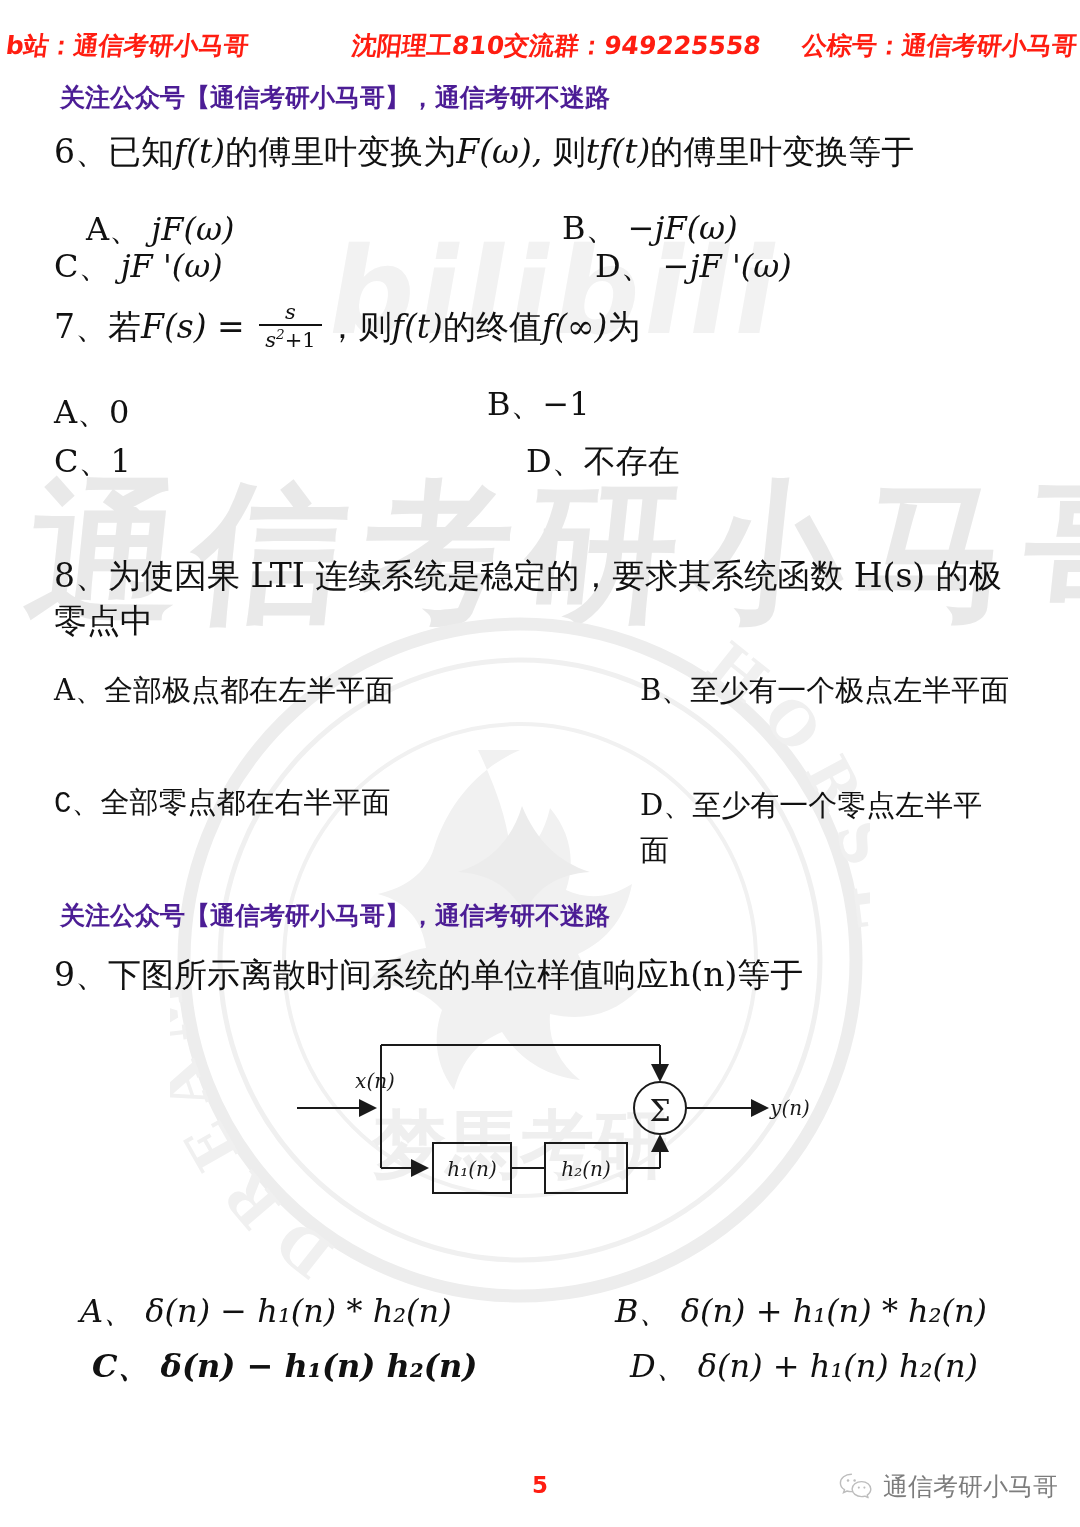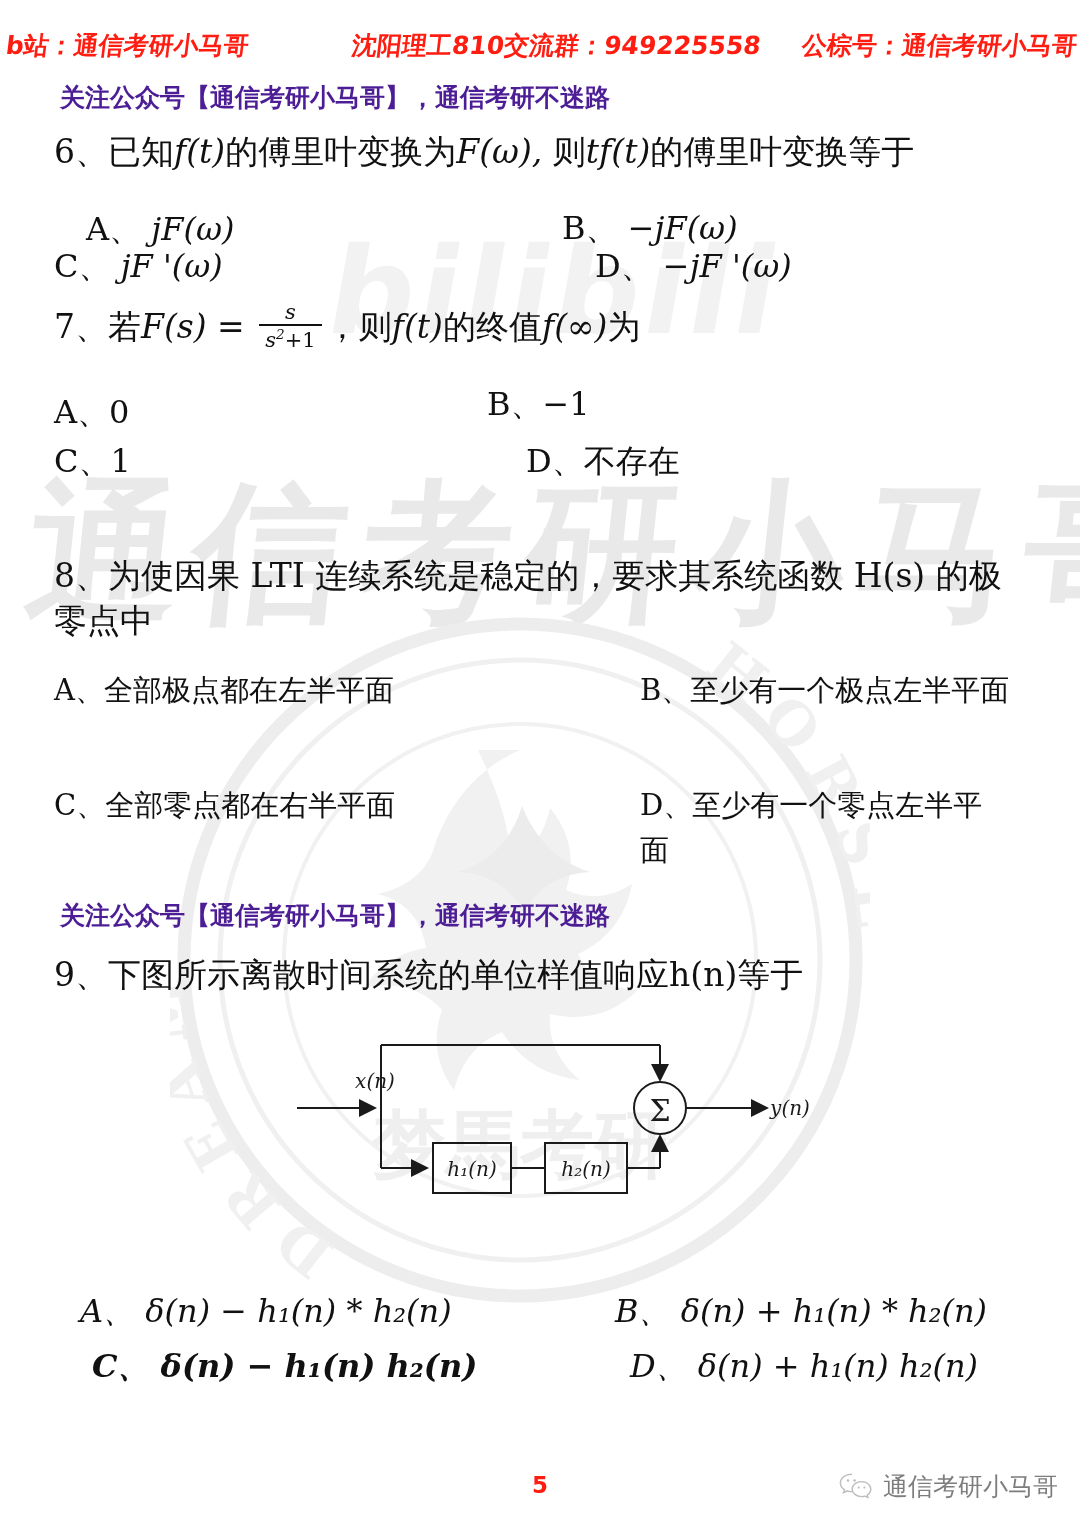--- a/index.html
+++ b/index.html
@@ -288,21 +288,21 @@
     <div class="qline wrap" style="top:554px; width:970px;">
       <span>8、</span><span>为使因果 LTI 连续系统是稳定的，要求其系统函数 H(s) 的极零点中</span>
     </div>
 
     <div class="opt cn" style="left:54px; top:668px; width:560px; white-space:normal; line-height:1.55;">
       <span>A、</span><span>全部极点都在左半平面</span>
     </div>
     <div class="opt cn" style="left:640px; top:668px; width:370px; white-space:normal; line-height:1.55;">
       <span>B、</span><span>至少有一个极点左半平面</span>
     </div>
-    <div class="opt cn" style="left:54px; top:783px; width:560px; white-space:normal; line-height:1.55;">
+    <div class="opt cn" style="left:54px; top:783px; width:560px; white-space:normal; line-height:1.55;font-family:Liberation Mono, monospace;">
       <span>C、</span><span>全部零点都在右半平面</span>
     </div>
     <div class="opt cn" style="left:640px; top:783px; width:370px; white-space:normal; line-height:1.55;">
       <span>D、</span><span>至少有一个零点左半平面</span>
     </div>
 
     <div class="promo" style="top:899px;">关注公众号【通信考研小马哥】，通信考研不迷路</div>
 
     <div class="qline" style="top:953px;">
       <span>9、</span><span>下图所示离散时间系统的单位样值响应h(n)等于</span>

